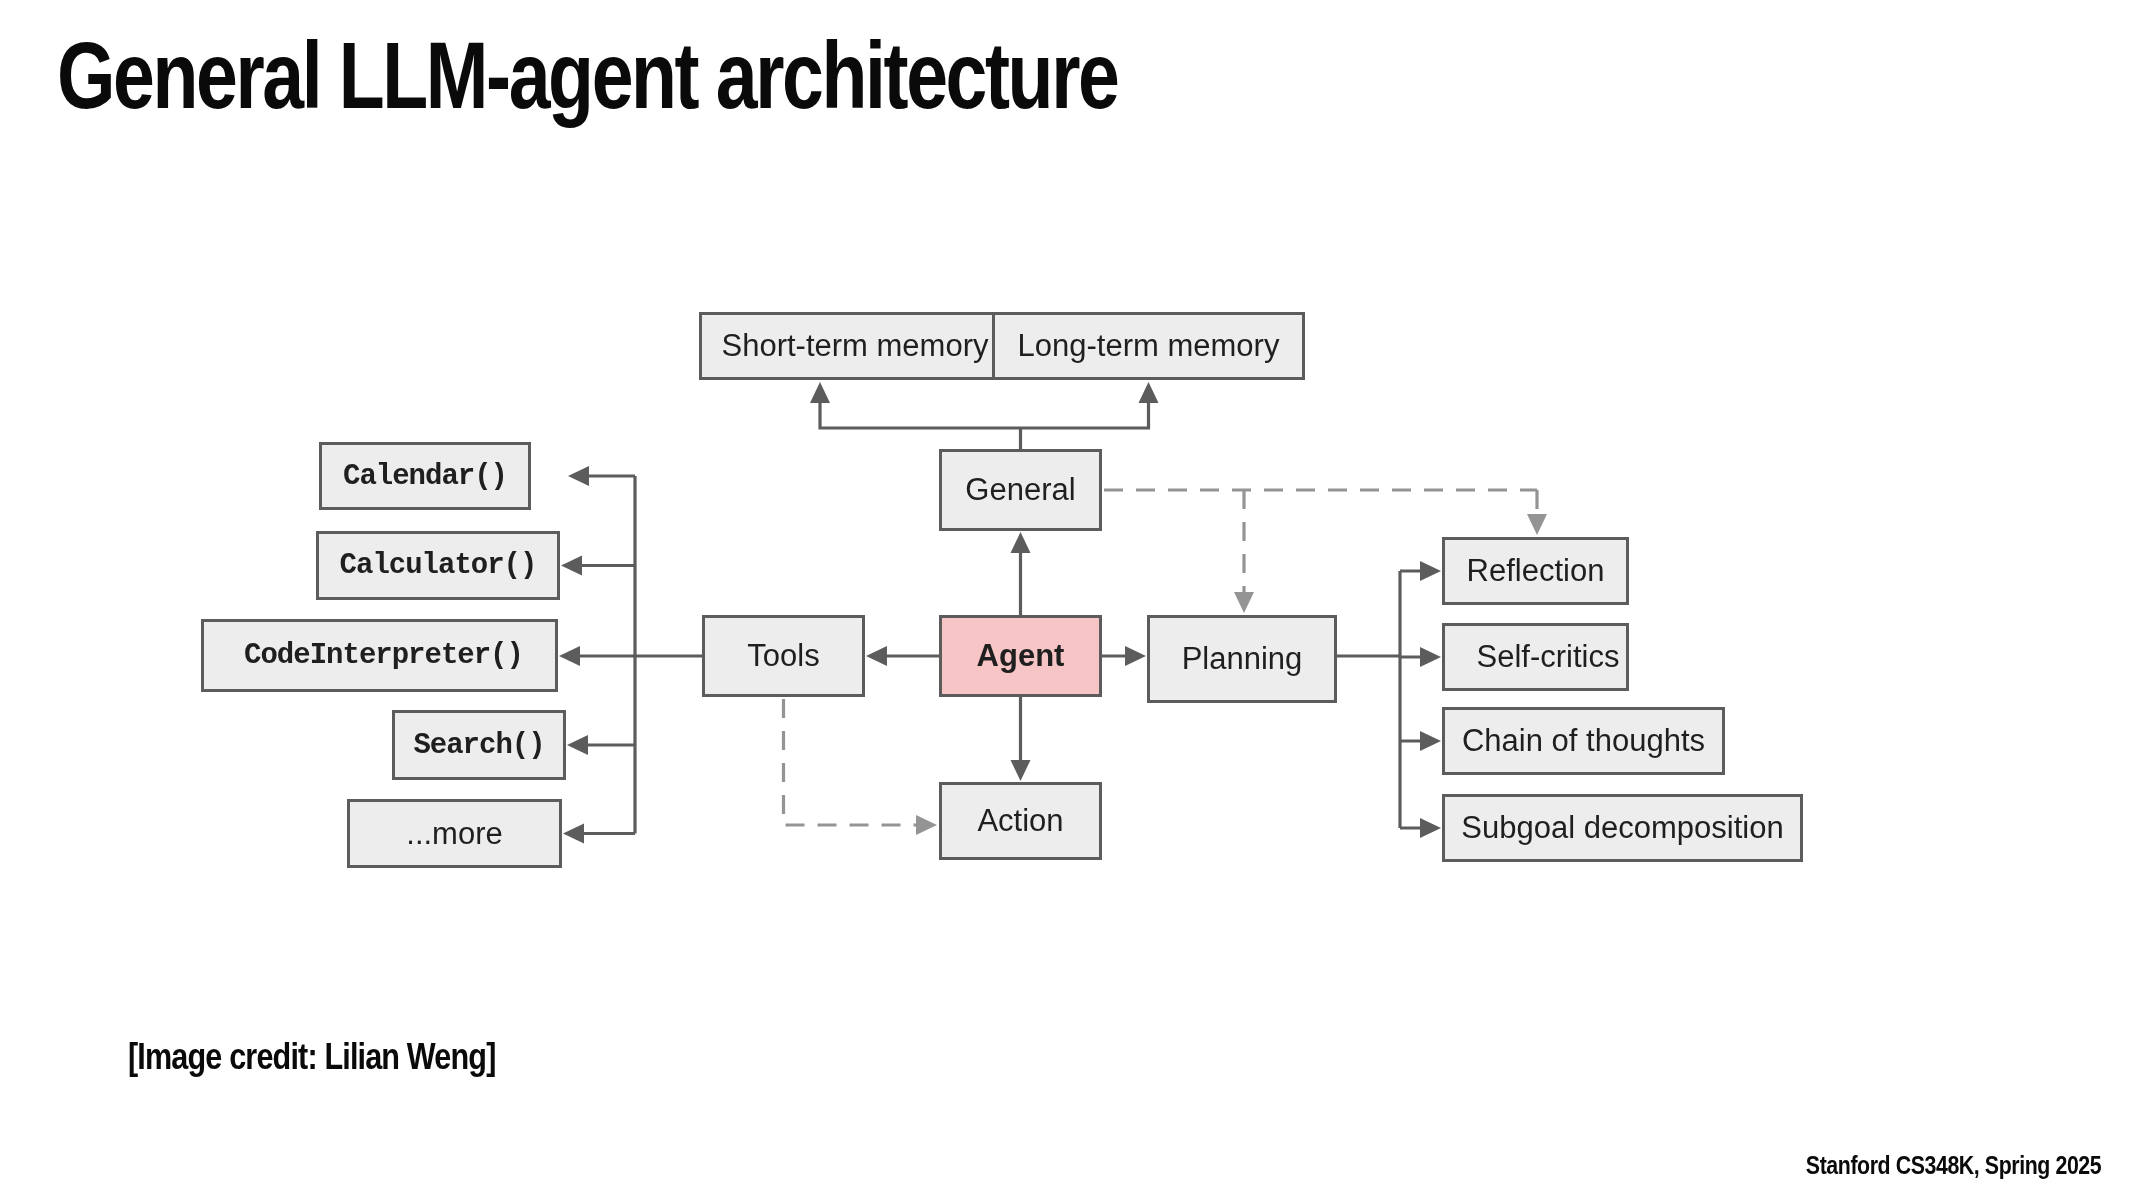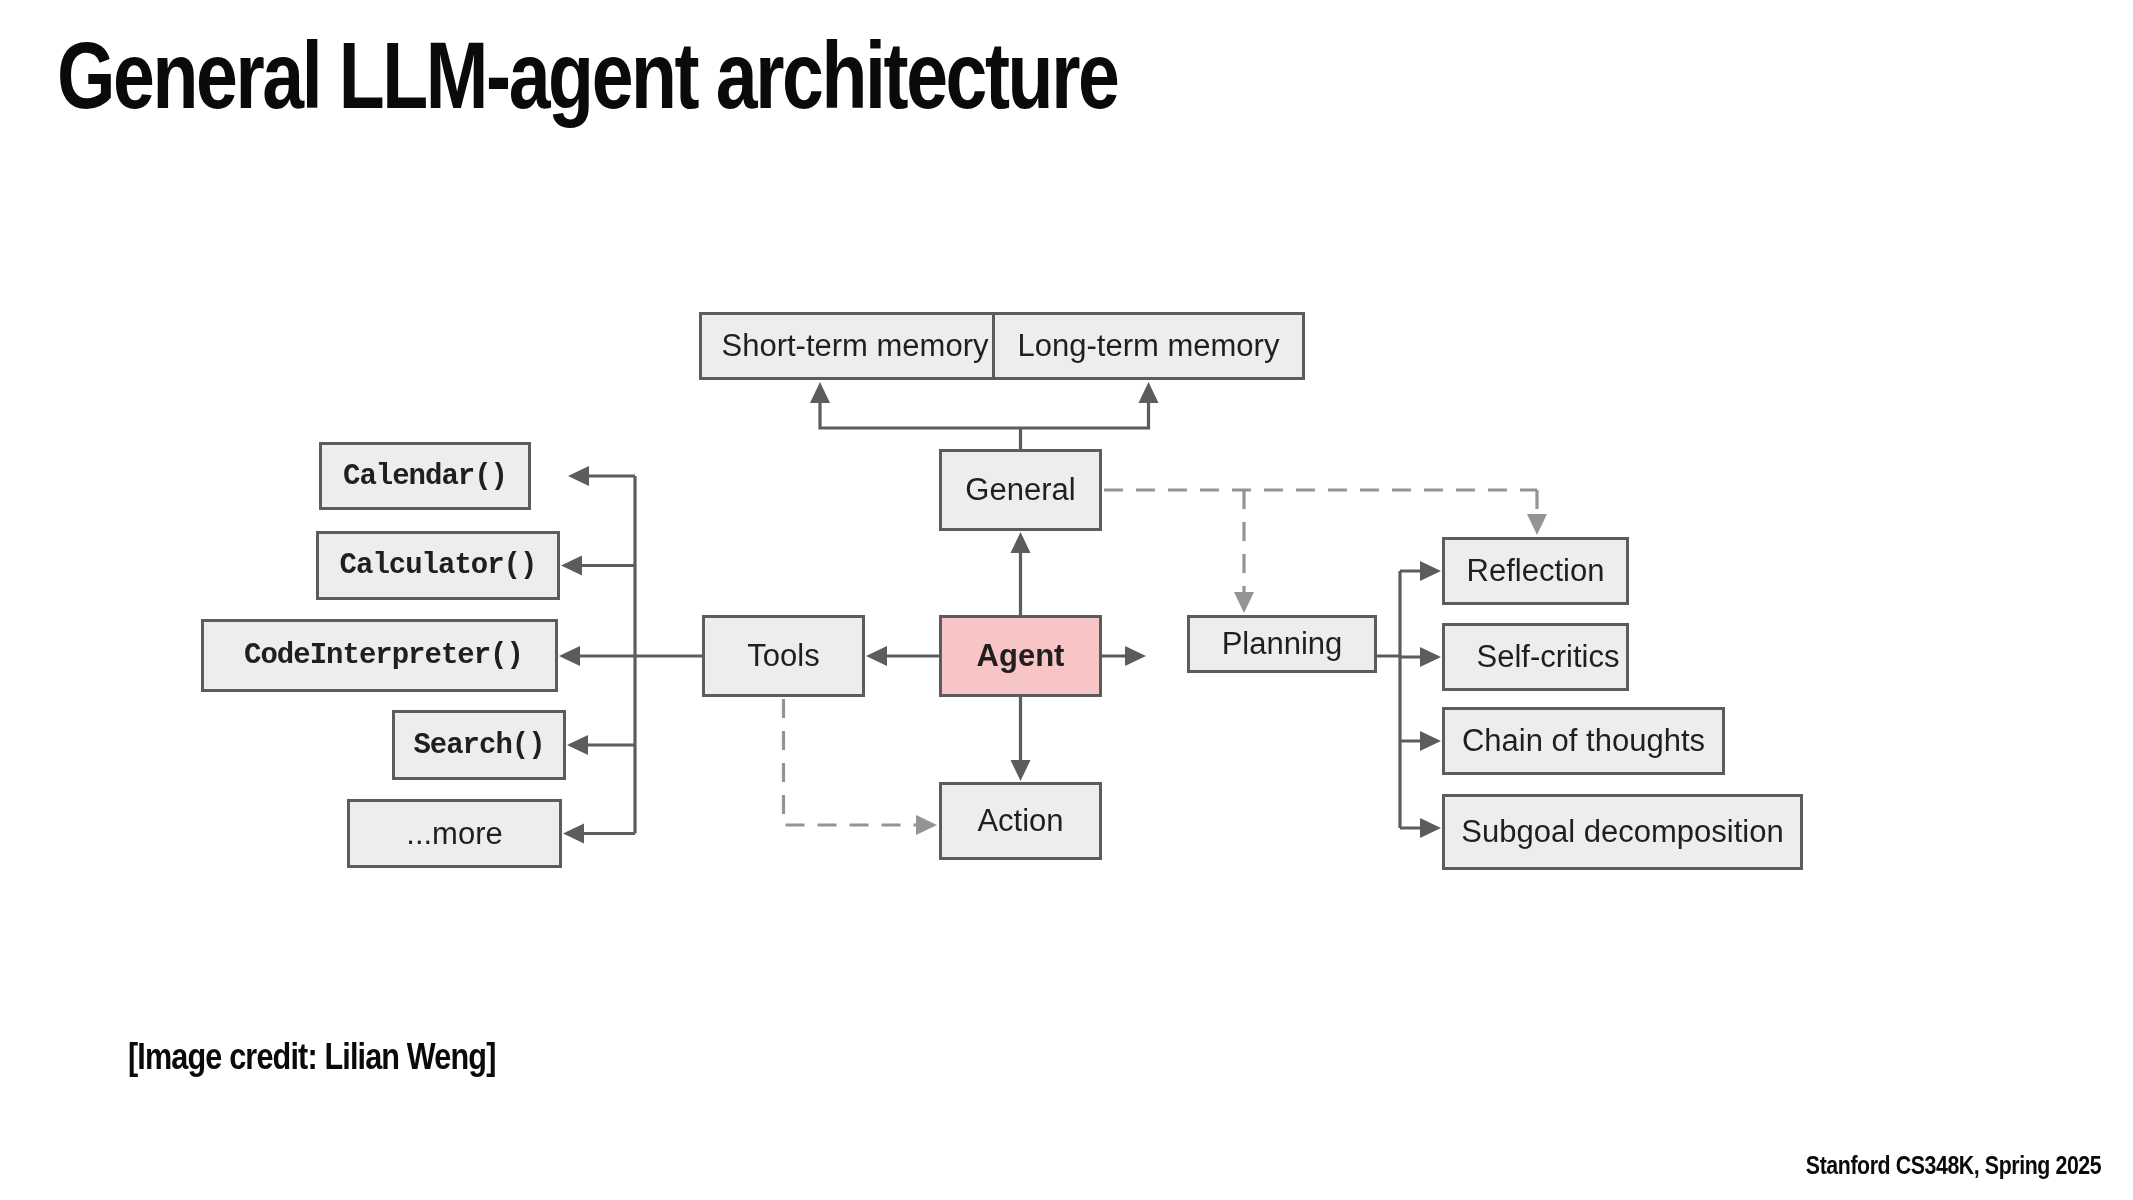--- a/index.html
+++ b/index.html
@@ -74,28 +74,28 @@
   <div class="node mono" style="left:201px;top:619px;width:357px;height:73px;padding-left:8px;">CodeInterpreter()</div>
 
   <div class="node mono" style="left:392px;top:710px;width:174px;height:70px;">Search()</div>
 
   <div class="node" style="left:347px;top:799px;width:215px;height:69px;">...more</div>
 
   <div class="node" style="left:702px;top:615px;width:163px;height:82px;text-align:center;">Tools</div>
 
   <div class="node agent-box" style="left:939px;top:615px;width:163px;height:82px;">Agent</div>
 
-  <div class="node" style="left:1147px;top:615px;width:190px;height:58px;margin-left:40px;">Planning</div>
+  <div class="node" style="left:1147px;top:615px;width:190px;height:88px;">Planning</div>
 
   <div class="node" style="left:939px;top:782px;width:163px;height:78px;">Action</div>
 
   <div class="node" style="left:1442px;top:537px;width:187px;height:68px;">Reflection</div>
 
   <div class="node" style="left:1442px;top:623px;width:187px;height:68px;padding-left:25px;">Self-critics</div>
 
   <div class="node" style="left:1442px;top:707px;width:283px;height:68px;">Chain of thoughts</div>
 
-  <div class="node" style="left:1442px;top:794px;width:361px;height:76px;">Subgoal decomposition</div>
+  <div class="node" style="left:1442px;top:794px;width:361px;height:68px;">Subgoal decomposition</div>
 
   <div class="credit">[Image credit: Lilian Weng]</div>
   <div class="footer">Stanford CS348K, Spring 2025</div>
 
 </div>
 
 </body></html>

